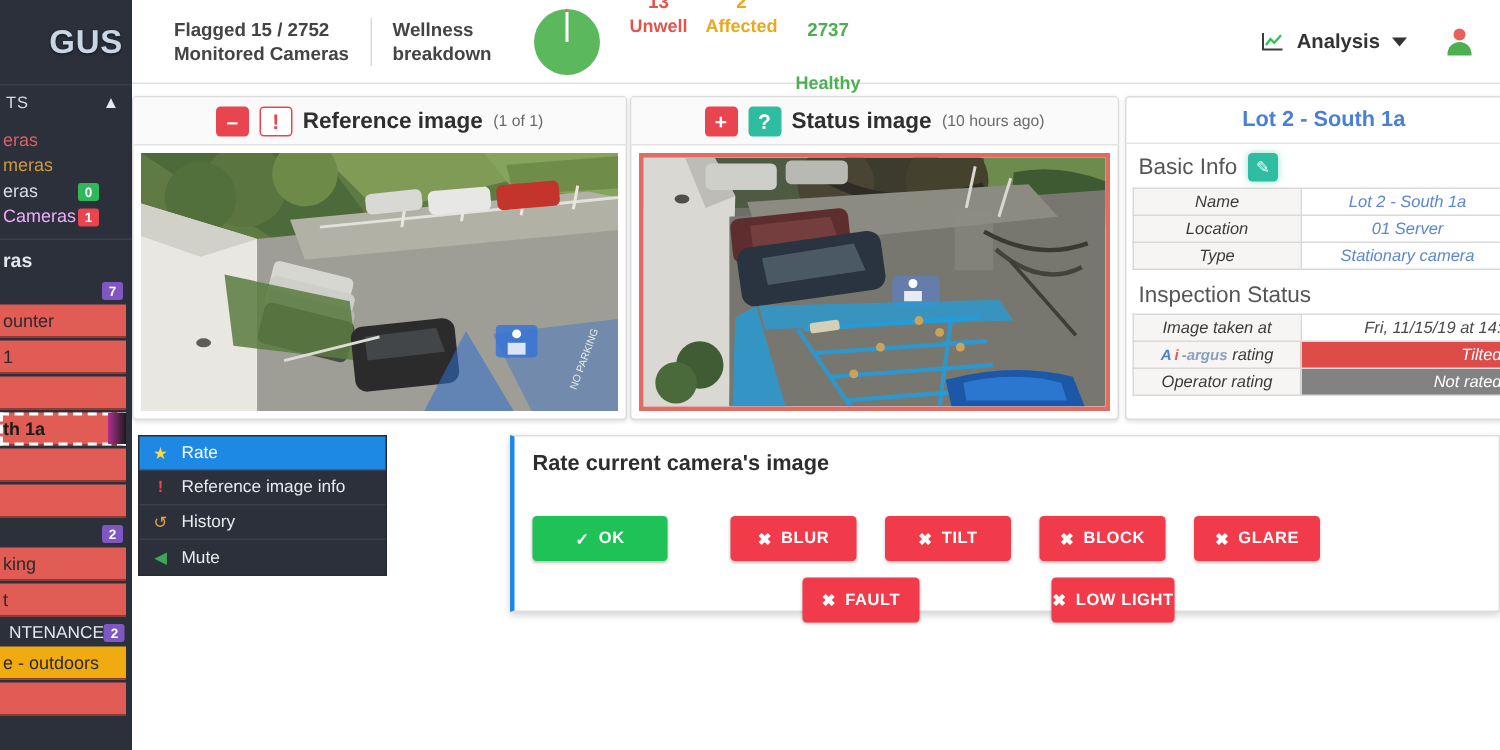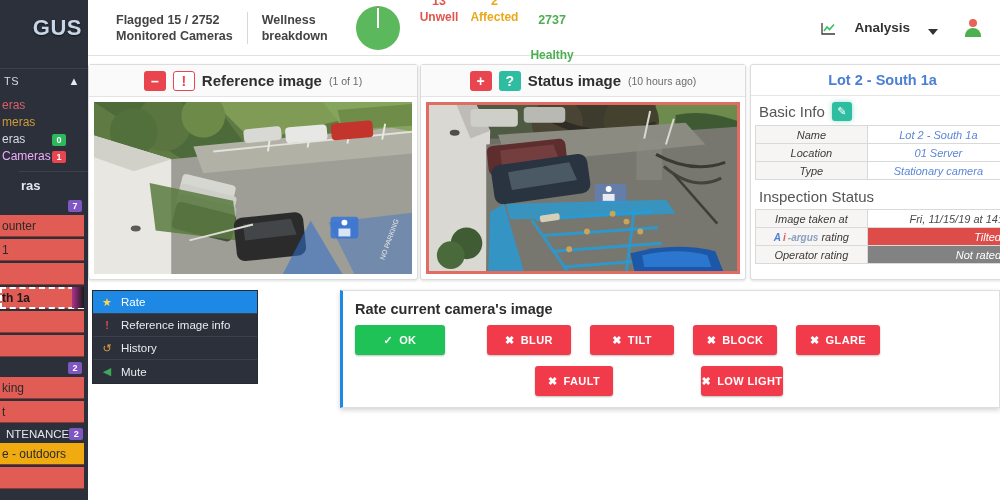--- a/index.html
+++ b/index.html
@@ -20,38 +20,36 @@
   .sb-logo {
     height:56px; display:flex; align-items:center; justify-content:flex-end;
     padding-right:6px;
     color:#c9d6e8; font-size:22px; font-weight:bold; letter-spacing:.5px;
     text-shadow:0 1px 2px rgba(0,0,0,.6);
   }
   .sb-section-head {
     display:flex; align-items:center; justify-content:space-between;
     padding:6px 8px 6px 4px; color:#d6dbe2; font-size:11px; letter-spacing:.6px;
     border-top:1px solid #3a4050;
-    margin-top:12px;
   }
   .chev { font-size:11px; color:#e6eaf0; }
   .sb-links { padding:4px 16px 6px 0; }
   .sb-link {
     display:flex; align-items:center; justify-content:space-between;
     padding:1px 6px 1px 2px; font-size:12px; line-height:15px; white-space:nowrap;
   }
   .sb-link .txt { overflow:hidden; }
   .badge {
     display:inline-block; min-width:14px; text-align:center;
     font-size:9px; font-weight:bold; color:#fff; border-radius:2px;
     padding:1px 3px; line-height:10px;
   }
   .sb-subhead {
     padding:6px 6px 4px 2px; color:#e3e7ee; font-size:13px; font-weight:bold;
     border-top:1px solid #3a4050;
-    margin-left:19px;
   }
   .grp-row {
     display:flex; align-items:center; justify-content:flex-end;
     padding:3px 6px; background:#2b303a;
   }
   .cam-row {
     position:relative;
     height:22px; margin:0 4px 2px 0;
     display:flex; align-items:center; padding-left:2px;
     font-size:12px; color:#2b2b2b; white-space:nowrap; overflow:hidden;
@@ -87,21 +85,21 @@
   }
   .donut::after{ content:""; position:absolute; left:50%; top:2px; width:2px; height:20px;
     background:#ffffff; transform:translateX(-50%); }
   .stats { display:flex; gap:12px; margin-left:6px; }
   .stat { text-align:center; font-size:12px; font-weight:bold; line-height:16px; }
   .stat .n { font-size:12.5px; }
   .s-unwell { color:#e0564e; }
   .s-affected { color:#eaa81c; }
   .s-healthy { color:#4caf50;margin-top:19px; }
   .topbar-right { margin-left:auto; display:flex; align-items:center; gap:26px; padding-right:4px; }
-  .analysis { display:flex; align-items:flex-end; gap:18px; font-size:13.5px; font-weight:bold; color:#333; }
+  .analysis { display:flex; align-items:center; gap:8px; font-size:13.5px; font-weight:bold; color:#333; }
   .caret { width:0;height:0;border-left:5px solid transparent;border-right:5px solid transparent;border-top:6px solid #333; }
   .user-ico { position:relative; width:18px; height:18px; }
   .user-ico .h{ position:absolute; left:5px; top:0; width:8px;height:8px;border-radius:50%;background:#e8615a; }
   .user-ico .b{ position:absolute; left:1px; top:9px; width:16px;height:9px;border-radius:8px 8px 0 0;background:#4caf50; }
 
   
   .panel {
     position:absolute; background:#fff; border:1px solid #dcdcdc; border-radius:3px;
     box-shadow:0 1px 3px rgba(0,0,0,.13);
   }
@@ -156,21 +154,21 @@
     color:#e8ebef; font-size:11.5px; border-bottom:1px solid #3a4050;
     position:relative;
   }
   .rm-item.active { background:#1e88e5; color:#fff; }
   .rm-ico { width:12px; text-align:center; font-size:11px; }
   .rate-dialog {
     position:absolute; left:252px; right:0; top:0; bottom:0;
     background:#fff; border:1px solid #dedede; border-left:3px solid #1e88e5;
     box-shadow:0 2px 5px rgba(0,0,0,.18); padding:10px 12px;
   }
-  .rate-h { font-size:14.5px; font-weight:bold; color:#2d2d2d; margin-bottom:8px; }
+  .rate-h { font-size:14.5px; font-weight:bold; color:#2d2d2d; margin-bottom:27px; }
   .btn {
     display:inline-flex; align-items:center; justify-content:center; gap:6px;
     height:30px; border-radius:3px; color:#fff; font-size:11px; font-weight:bold;
     letter-spacing:.4px; box-shadow:0 1px 2px rgba(0,0,0,.25);
   }
   .btn-ok { background:#1fc256; width:90px; }
   .btn-no { background:#f23b4a; width:84px; }
   .row1 { display:flex; gap:0; align-items:center; }
   .row1 .btn-ok { margin-right:42px; }
   .row1 .btn-no { margin-right:19px; }

